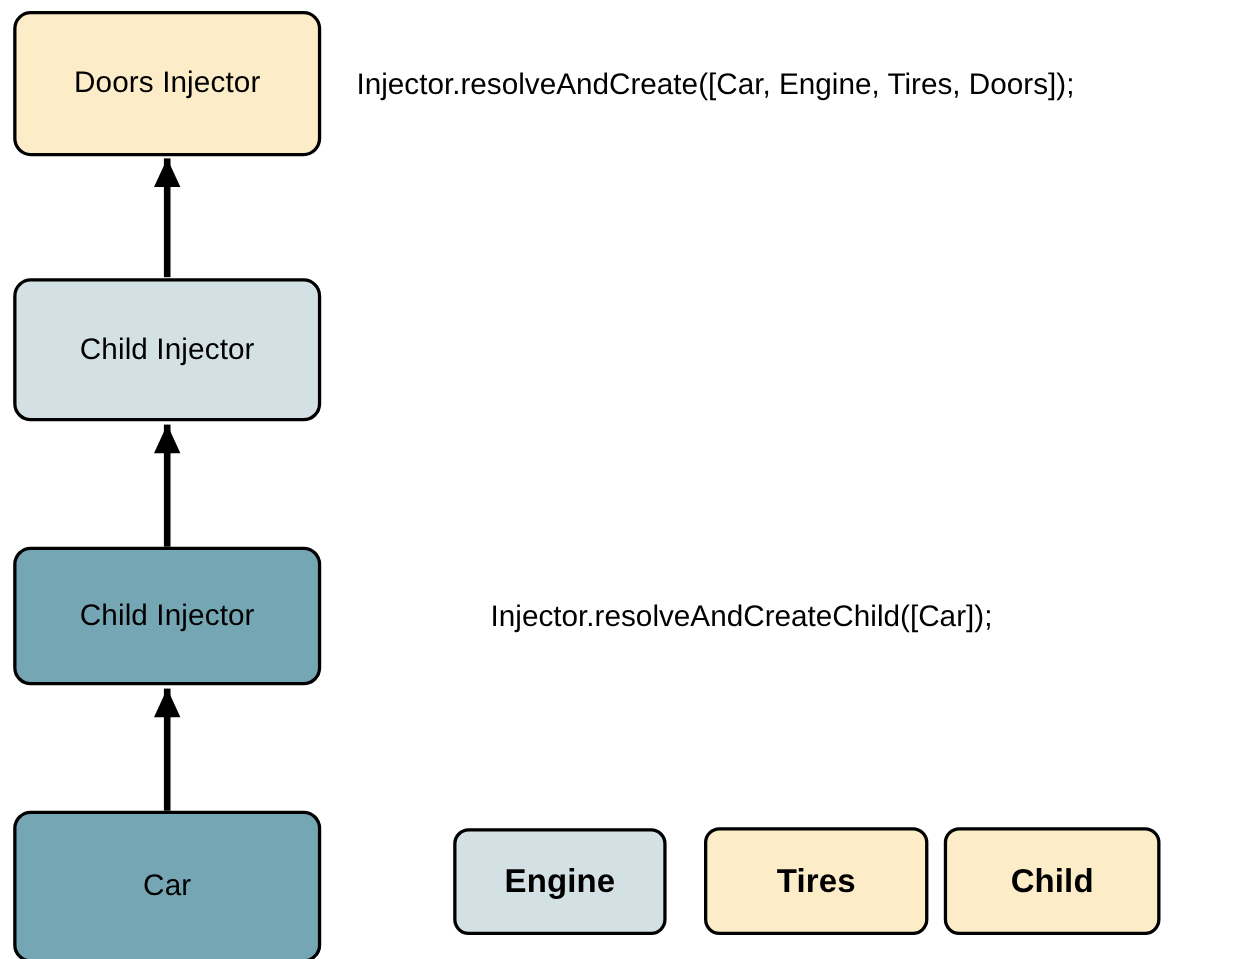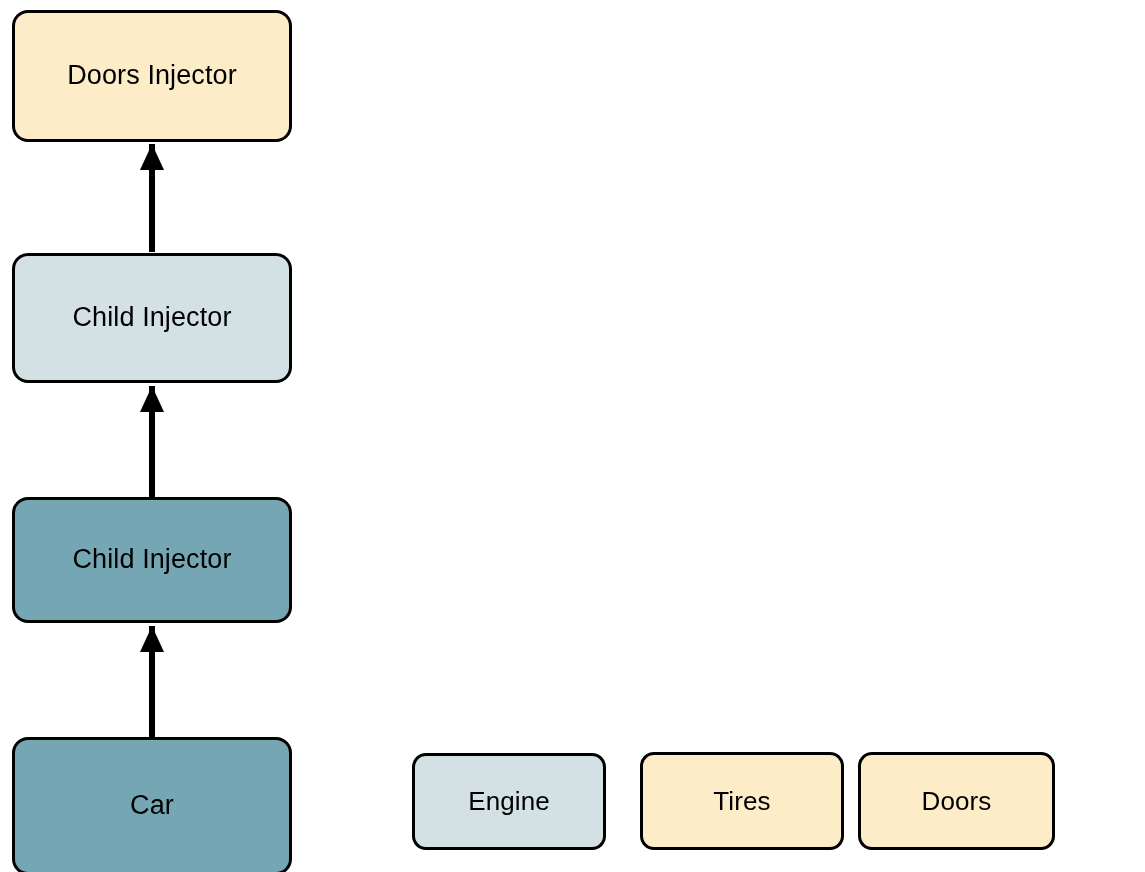--- a/index.html
+++ b/index.html
@@ -32,21 +32,22 @@
     justify-content: center;
     color: #000000;
     font-size: 27px;
     line-height: 1.1;
     letter-spacing: 0.1px;
     text-align: center;
     user-select: none;
   }
   .node.small {
     border-radius: 14px;
-    font-size: 26px;
+    font-size: 30px;
+    font-weight: bold;
   }
   .fill-cream  { background: #fdecc8; }
   .fill-light  { background: #d3e1e4; }
   .fill-teal   { background: #75a6b4; }
 
   
   .arrow {
     position: absolute;
     width: 24px;
   }
@@ -118,19 +119,21 @@
 
   <div class="node small fill-light" style="left:412px; top:753px; width:194px; height:97px;">
     <span>Engine</span>
   </div>
 
   <div class="node small fill-cream" style="left:640px; top:752px; width:204px; height:98px;text-align:right;">
     <span>Tires</span>
   </div>
 
   <div class="node small fill-cream" style="left:858px; top:752px; width:197px; height:98px;">
-    <span>Doors</span>
+    <span>Child</span>
   </div>
 
+  <div class="code-label" style="left:324px; top:60px;">Injector.resolveAndCreate([Car, Engine, Tires, Doors]);</div>
 
 
+  <div class="code-label" style="left:446px; top:544px;">Injector.resolveAndCreateChild([Car]);</div>
 
 </div>
 
 </body></html>

